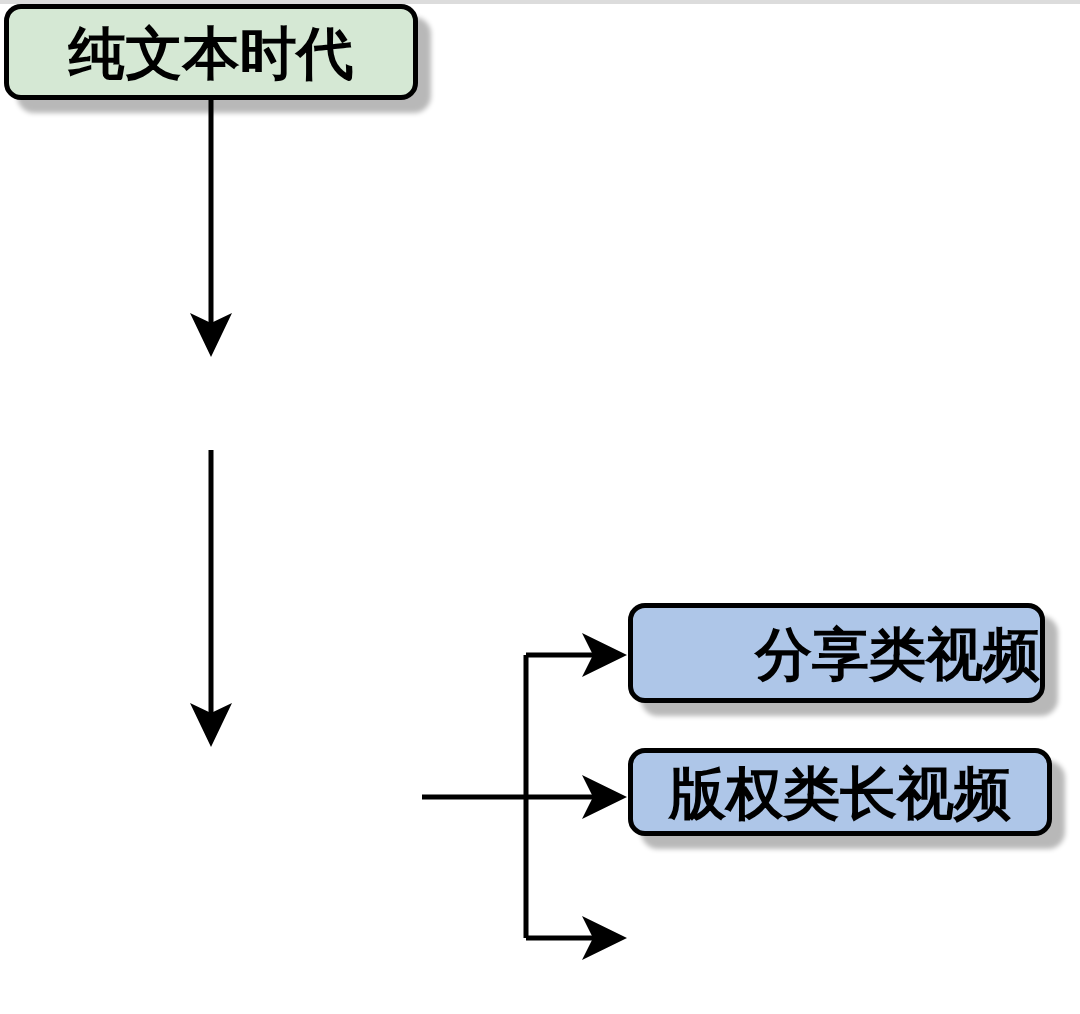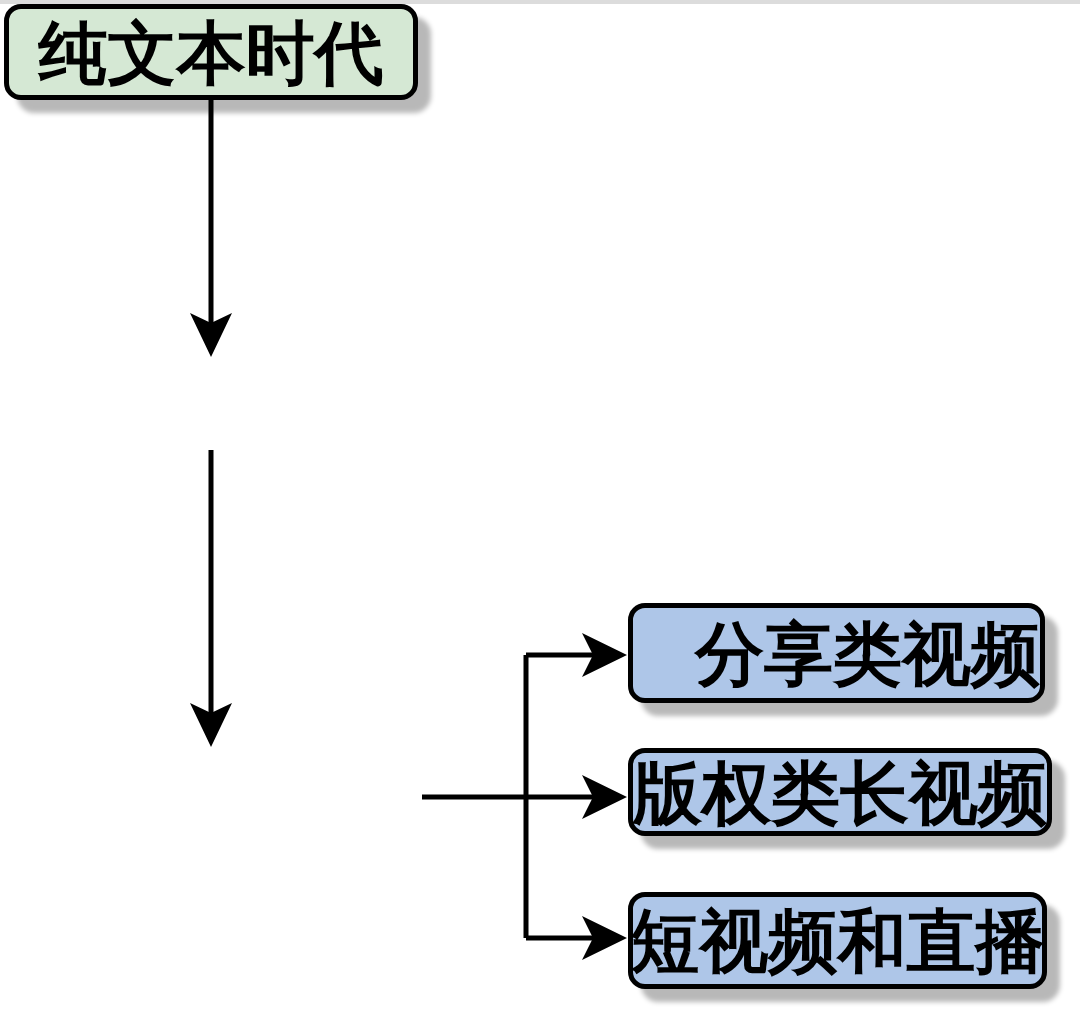--- a/index.html
+++ b/index.html
@@ -43,21 +43,21 @@
     position: absolute;
     z-index: 2;
     box-sizing: border-box;
     border: 5px solid #000000;
     border-radius: 17px;
     box-shadow: 13px 13px 5px rgba(0, 0, 0, 0.28);
     display: flex;
     align-items: center;
     justify-content: center;
     color: #000000;
-    font-size: 69px;
+    font-size: 57px;
     font-weight: 700;
     line-height: 1;
     white-space: nowrap;
   }
   .node span {
     display: block;
     padding-top: 2px;
   }
   
   .node-1 { left: 4px;   top: 4px;   width: 414px; height: 96px;  }
@@ -111,17 +111,14 @@
 
 
   <div class="node node-4" style="background-color: rgb(174, 198, 232);">
     <span>分享类视频</span>
   </div>
 
   <div class="node node-5" style="background-color: rgb(174, 198, 232);">
     <span>版权类长视频</span>
   </div>
 
-  <div class="node node-6" style="background-color: rgb(174, 198, 232);">
-    <span>短视频和直播</span>
-  </div>
 
 </div>
 
 </body></html>

